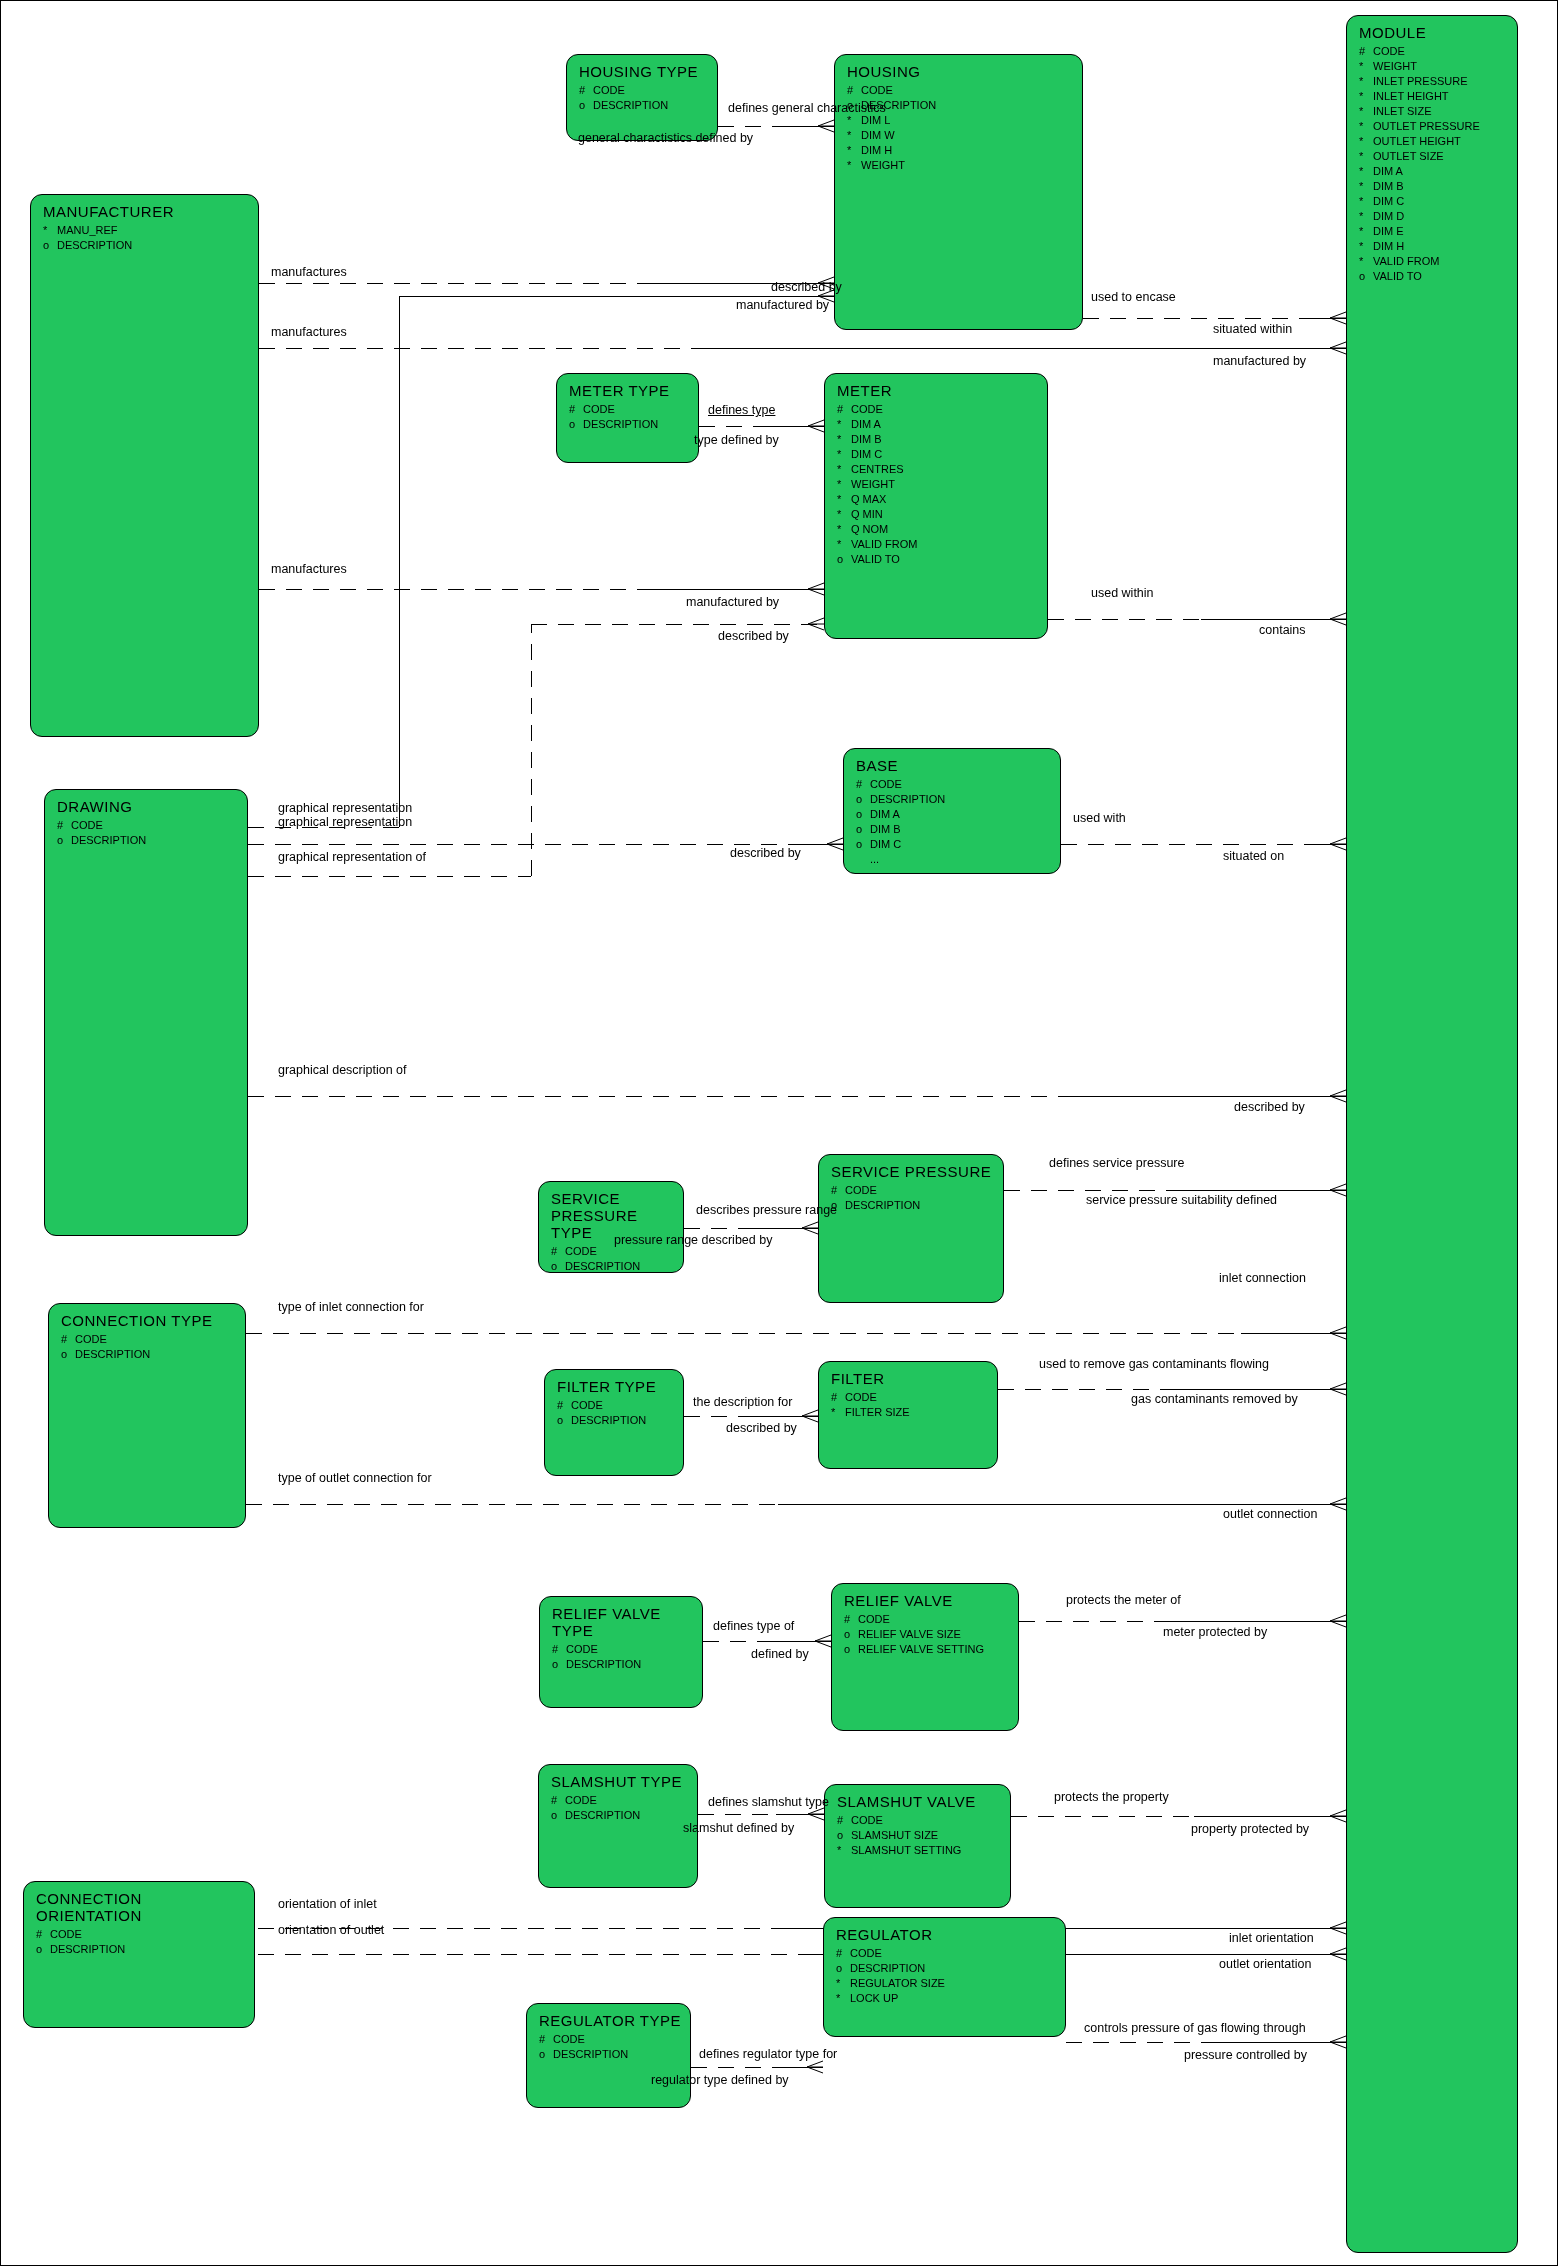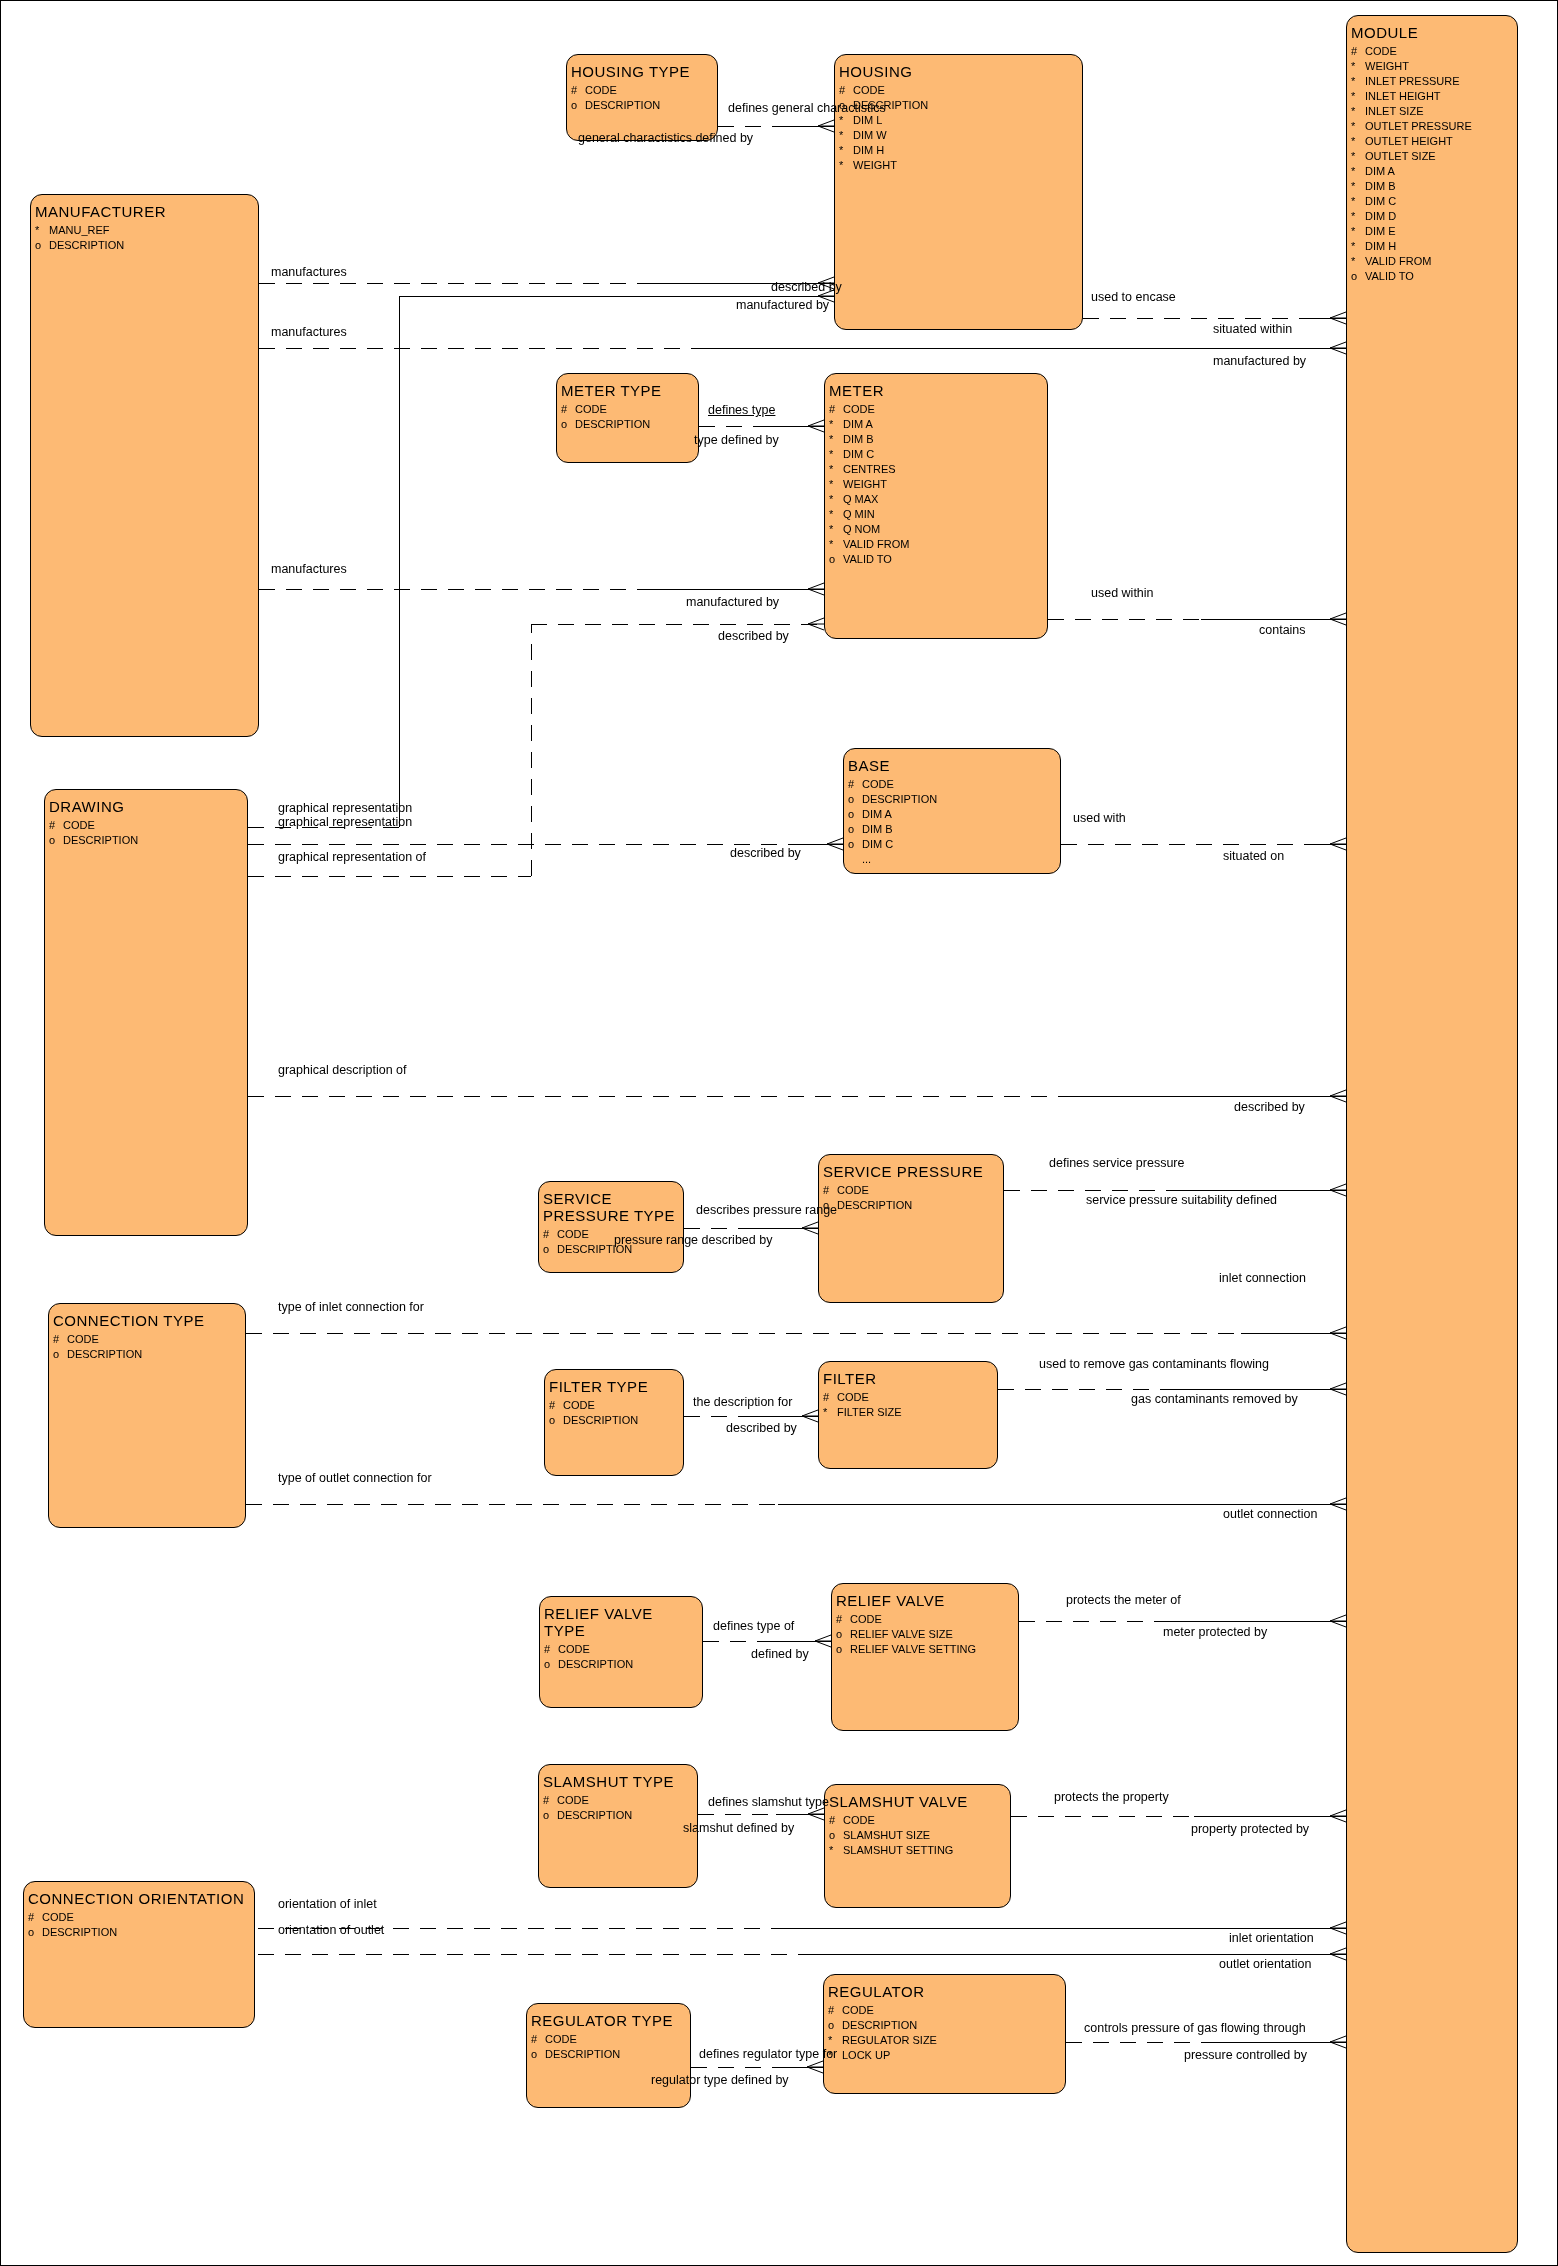--- a/index.html
+++ b/index.html
@@ -7,25 +7,25 @@
     position:relative;
     width:1558px;height:2266px;
     background:#ffffff;
     border:1px solid #000;
     box-sizing:border-box;
     font-family:"Liberation Sans", sans-serif;
     overflow:hidden;
   }
   .entity{
     position:absolute;
-    background:#fdba74;
+    background:#22c55e;
     border:1px solid #000;
     border-radius:12px;
     box-sizing:border-box;
-    padding:8px 6px 4px 4px;
+    padding:8px 6px 4px 12px;
     z-index:2;
   }
   .entity-title{
     font-size:15px;
     color:#000;
     letter-spacing:0.5px;
     line-height:17px;
     margin-bottom:3px;
     white-space:normal;
   }
@@ -529,21 +529,21 @@
         <div class="entity-title">REGULATOR TYPE</div>
         <div class="attr-row">
           <span class="attr-prefix">#</span>
           <span>CODE</span>
         </div>
         <div class="attr-row">
           <span class="attr-prefix">o</span>
           <span>DESCRIPTION</span>
         </div>
       </div>
-      <div class="entity" style="left: 822px; top: 1973px; width: 243px; height: 120px;">
+      <div class="entity" style="left: 822px; top: 1916px; width: 243px; height: 120px;">
         <div class="entity-title">REGULATOR</div>
         <div class="attr-row">
           <span class="attr-prefix">#</span>
           <span>CODE</span>
         </div>
         <div class="attr-row">
           <span class="attr-prefix">o</span>
           <span>DESCRIPTION</span>
         </div>
         <div class="attr-row">

